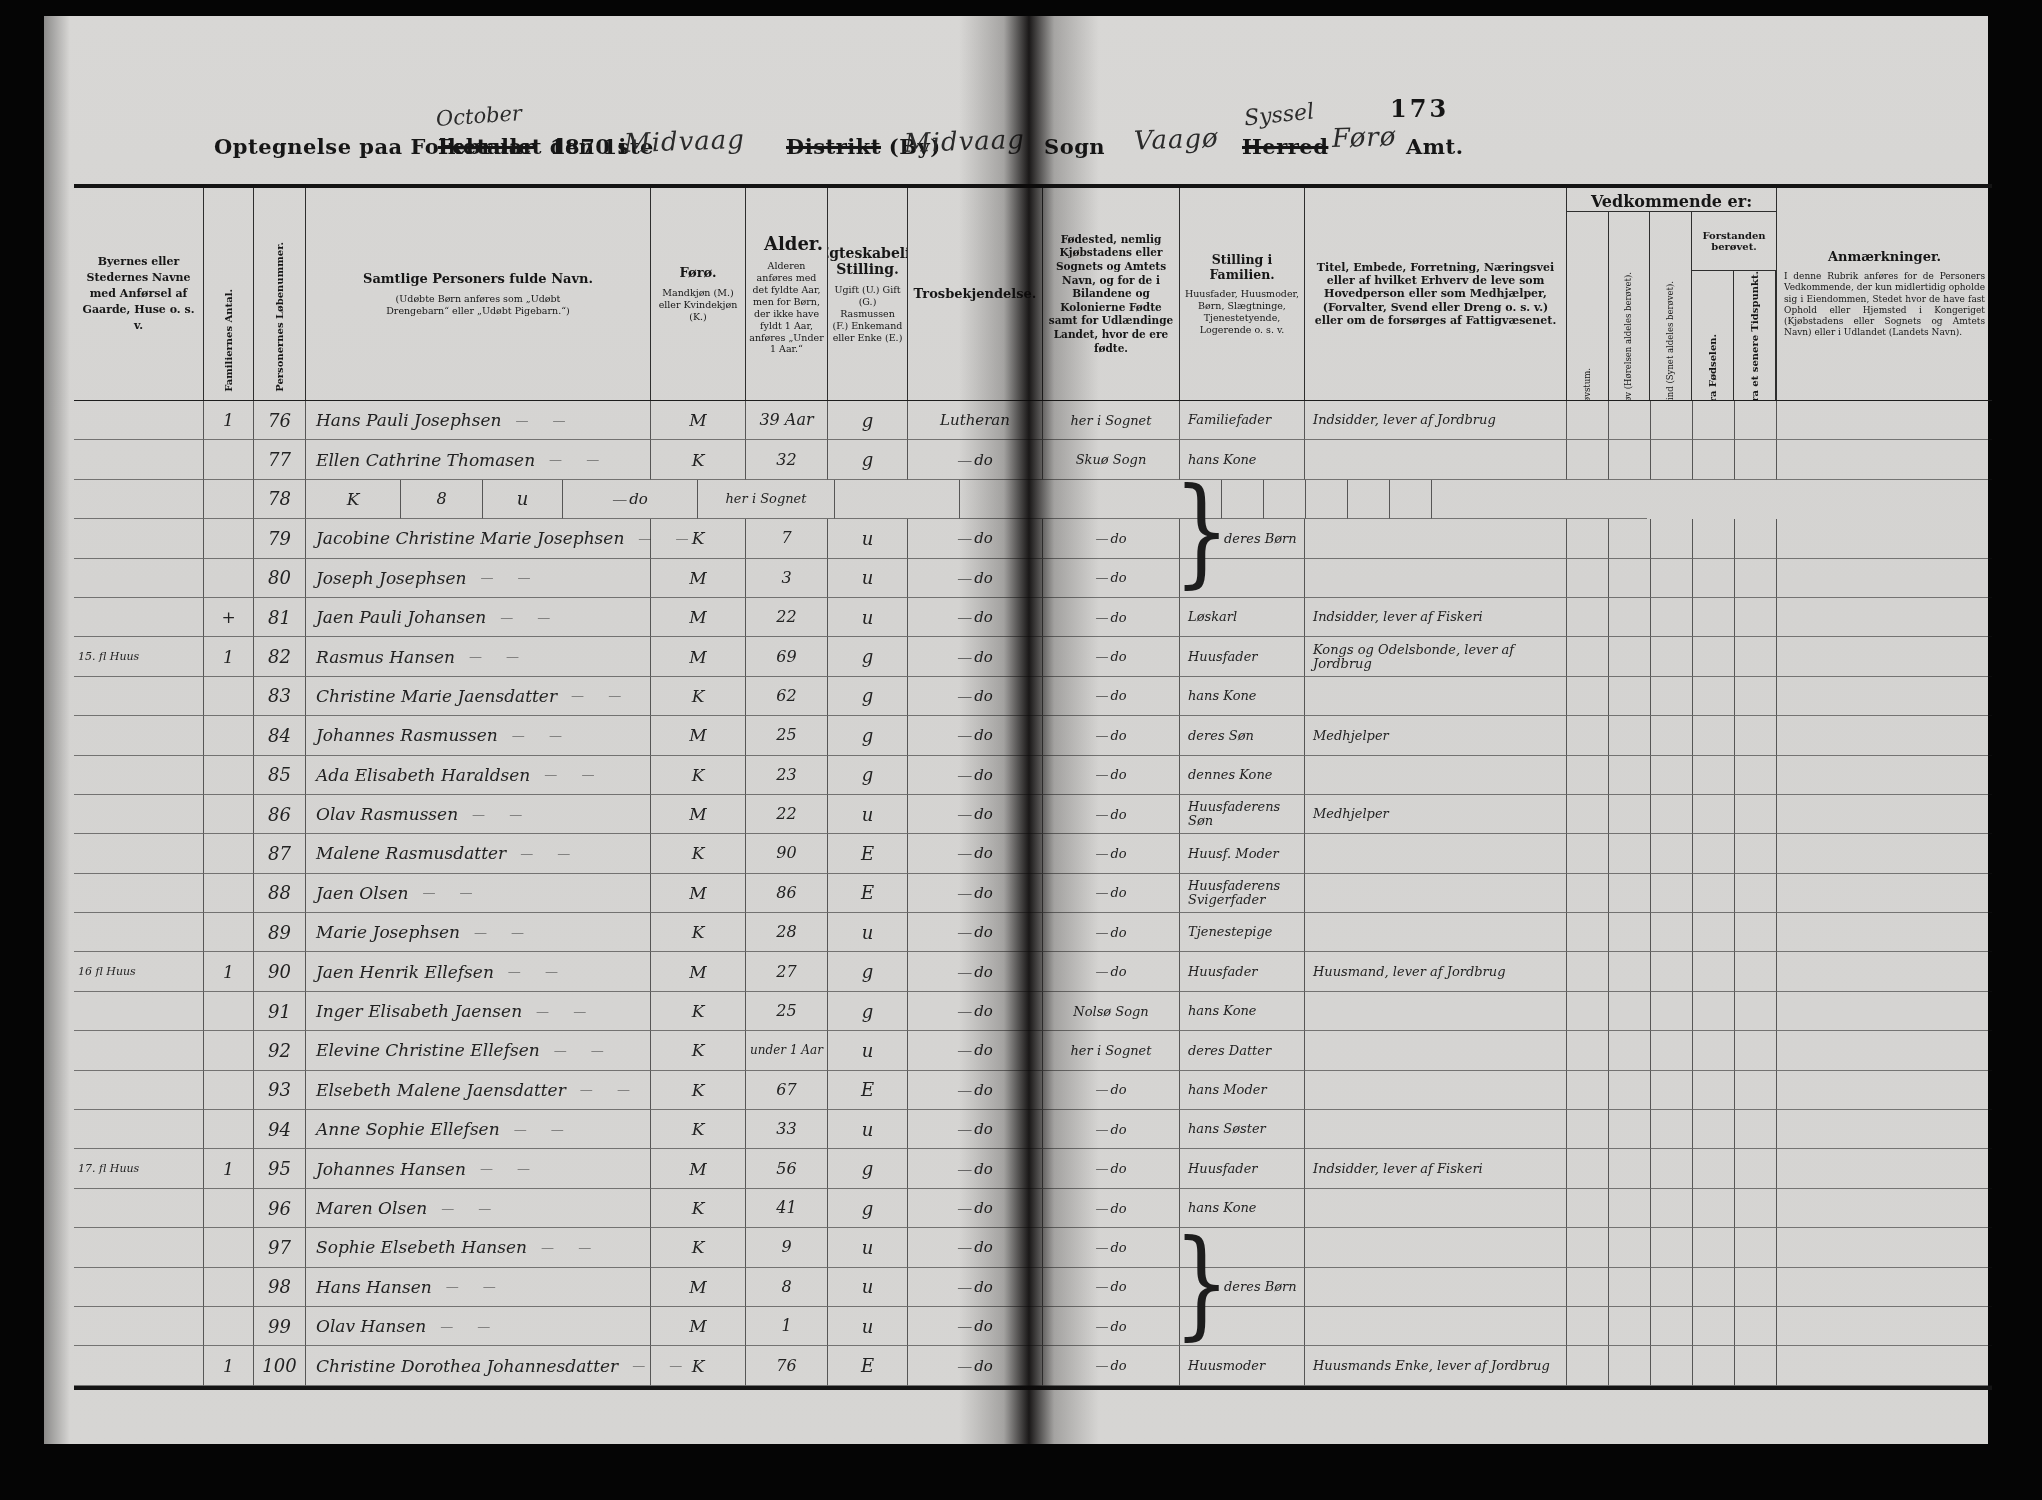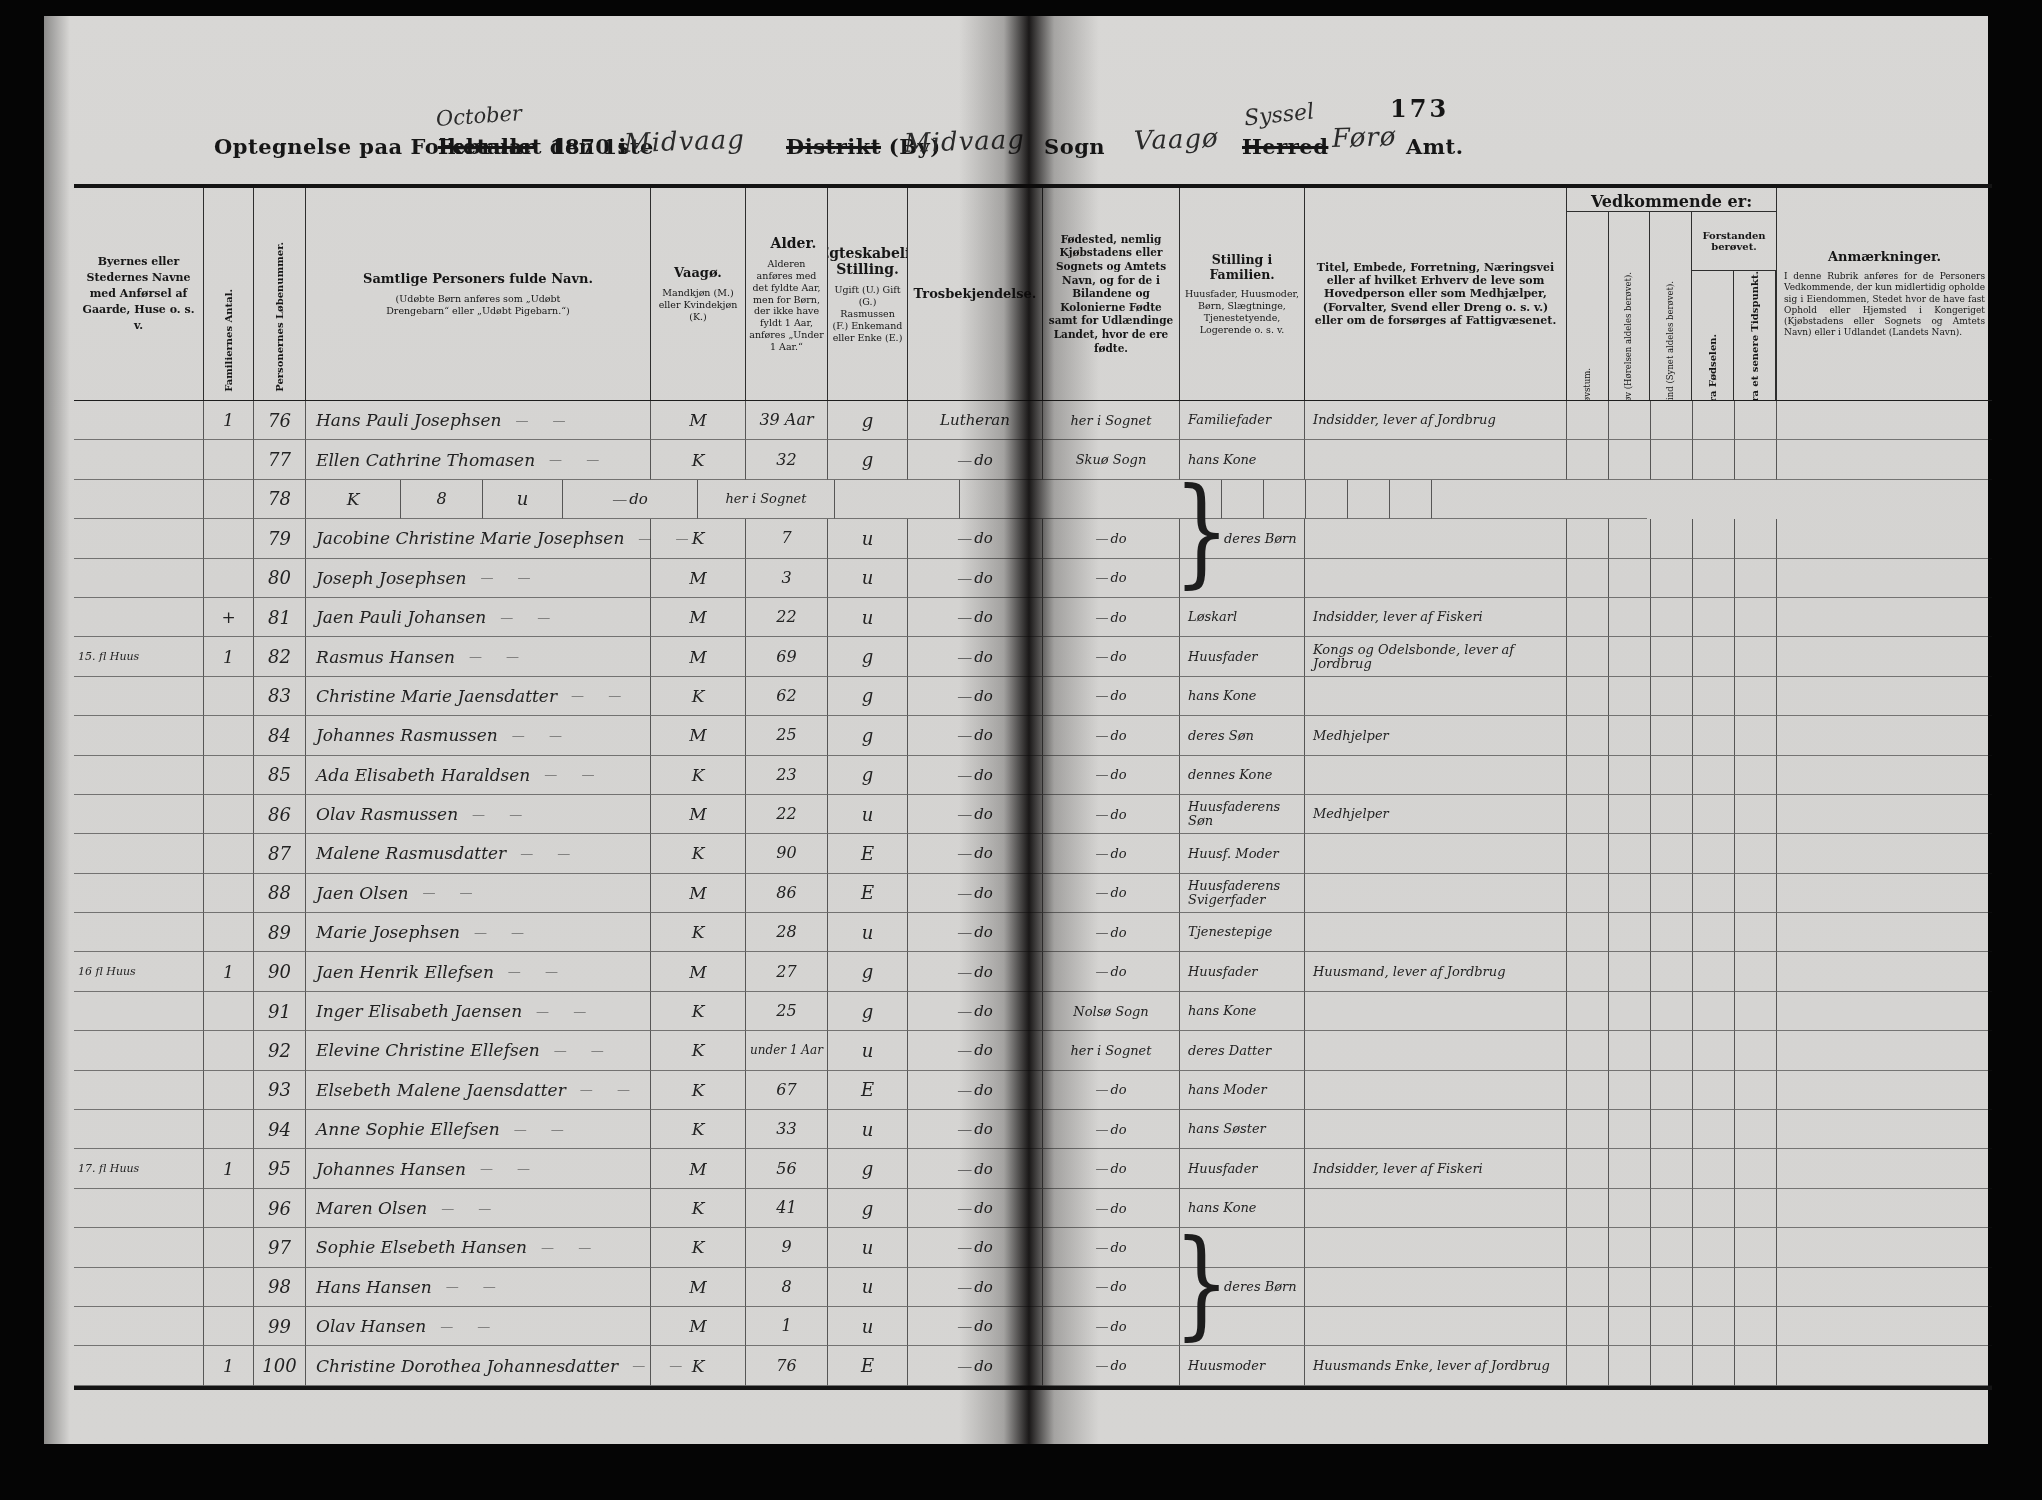--- a/index.html
+++ b/index.html
@@ -112,25 +112,25 @@
         <div class="hc c2" style="padding:0;">
           <div class="vwrap">
               <span class="vtext">Personernes Løbenummer.</span>
             </div>
         </div>
         <div class="hc c3">
           <div class="t">Samtlige Personers fulde Navn.</div>
           <div class="n" style="max-width:230px;">(Udøbte Børn anføres som „Udøbt Drengebarn“ eller „Udøbt Pigebarn.“)</div>
         </div>
         <div class="hc c4">
-          <div class="t">Vaagø.</div>
+          <div class="t">Førø.</div>
           <div class="n">Mandkjøn (M.) eller Kvindekjøn (K.)</div>
         </div>
         <div class="hc c5">
-          <div class="t" style="font-size:14px;margin-left:14px;">Alder.</div>
+          <div class="t" style="font-size:18px;margin-left:14px;">Alder.</div>
           <div class="n">Alderen anføres med det fyldte Aar, men for Børn, der ikke have fyldt 1 Aar, anføres „Under 1 Aar.“</div>
         </div>
         <div class="hc c6">
           <div class="t" style="font-size:14px;">Ægteskabelig Stilling.</div>
           <div class="n">Ugift (U.) Gift (G.) Rasmussen (F.) Enkemand eller Enke (E.)</div>
         </div>
         <div class="hc c7">
           <div class="t">Trosbekjendelse.</div>
         </div>
         <div class="hc c8 hc-birth">

